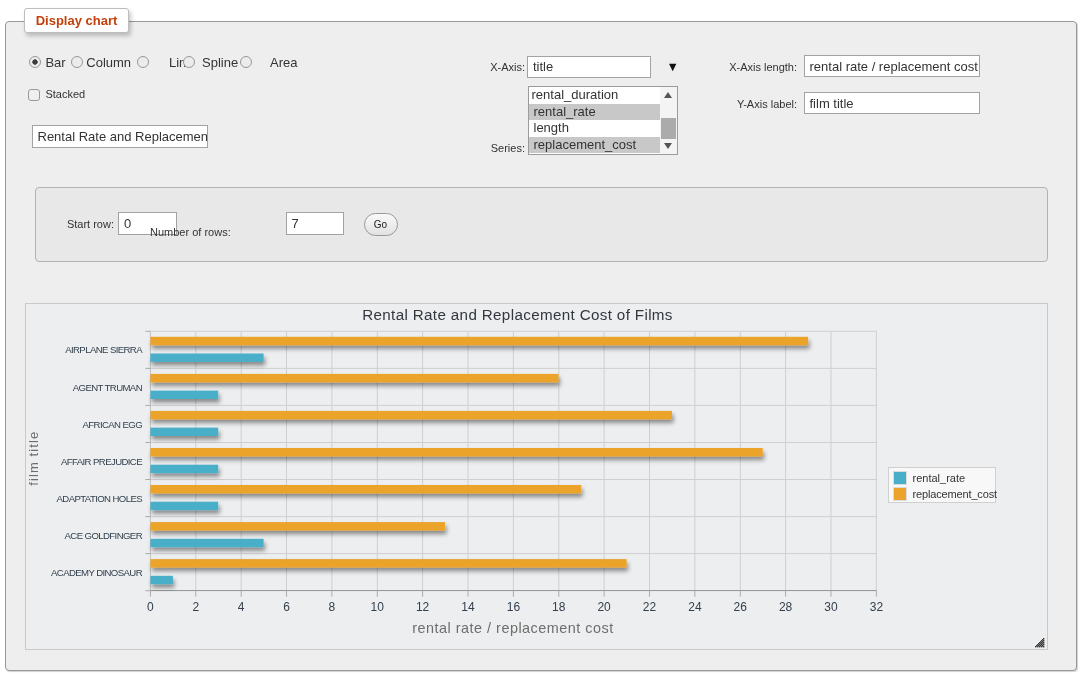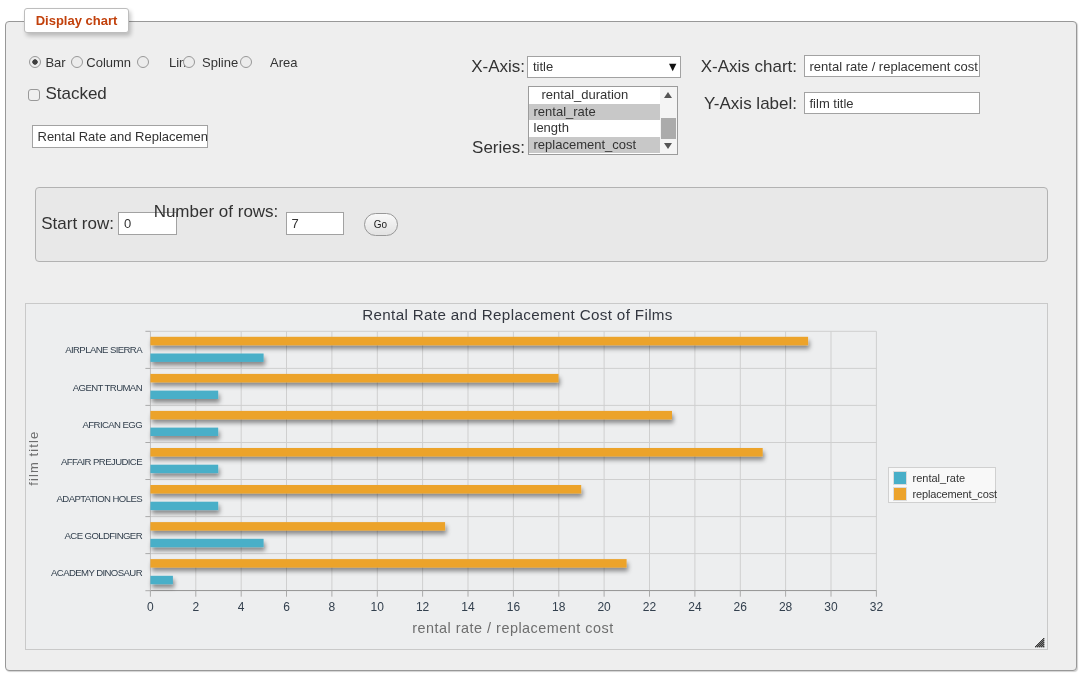--- a/index.html
+++ b/index.html
@@ -1,18 +1,18 @@
 <!DOCTYPE html>
 <html><head>
 <meta charset="utf-8">
 <style>
   html,body{margin:0;padding:0;background:#fff;}
   #page{position:relative;width:1081px;height:681px;font-family:"Liberation Sans",sans-serif;color:#333;overflow:hidden;}
   .abs{position:absolute;}
-  .lbl{position:absolute;font-size:17px;color:#333;line-height:16px;}
+  .lbl{position:absolute;font-size:11px;color:#333;line-height:16px;}
   .rlbl{position:absolute;font-size:13px;color:#333;line-height:15px;top:55px;}
   .txt{position:absolute;box-sizing:border-box;background:#fff;border:1px solid #a2a2a2;font-size:13px;color:#333;line-height:21px;padding:0 0 0 5px;white-space:nowrap;overflow:hidden;}
 </style>
 </head>
 <body>
 <div id="page">
 
   <div class="abs" style="left:5px;top:21px;width:1072px;height:650px;background:#eeeeee;border:1px solid #989898;border-radius:4px;box-sizing:border-box;box-shadow:1px 1px 1px rgba(0,0,0,0.18);"></div>
 
   <div class="abs" style="left:24px;top:8px;width:105px;height:25px;background:#ffffff;border:1px solid #bdbdbd;border-radius:3px;box-sizing:border-box;box-shadow:2px 3px 4px rgba(0,0,0,0.22);font-size:13px;font-weight:bold;color:#c2410c;text-align:center;line-height:23px;">Display chart</div>
@@ -27,47 +27,47 @@
     <div class="rlbl" style="left:202px;">Spline</div>
   <div class="radio off abs" style="left:240.4px;top:56px;"></div>
     <div class="rlbl" style="left:247px;margin-left:23px;">Area</div>
 
   <div class="abs" style="left:28.1px;top:88.5px;width:12px;height:12px;box-sizing:border-box;border:1px solid #999;background:#efefef;border-radius:3px;"></div>
   <div class="lbl" style="left:45.4px;top:86px;">Stacked</div>
 
   <div class="txt" style="left:31.5px;top:124.5px;width:176px;height:23px;">Rental Rate and Replacement Cost of Films</div>
 
   <div class="lbl" style="left:430px;top:59px;width:95px;text-align:right;">X-Axis:</div>
-  <div class="txt" style="left:527px;top:56px;width:154px;height:22px;line-height:20px;">title</div>
+  <div class="txt" style="left:527px;top:56px;width:124px;height:22px;line-height:20px;">title</div>
   <div class="abs" style="left:666.5px;top:58.5px;font-size:12.5px;color:#111;line-height:16px;">▼</div>
 
-  <div class="lbl" style="left:700px;top:59px;width:97px;text-align:right;">X-Axis chart:</div>
+  <div class="lbl" style="left:700px;top:59px;width:97px;text-align:right;">X-Axis length:</div>
   <div class="txt" style="left:803.5px;top:54.5px;width:176px;height:22px;">rental rate / replacement cost</div>
 
   <div class="lbl" style="left:700px;top:96px;width:97px;text-align:right;">Y-Axis label:</div>
   <div class="txt" style="left:803.5px;top:91.5px;width:176px;height:22px;">film title</div>
 
   <div class="lbl" style="left:430px;top:140px;width:95px;text-align:right;">Series:</div>
   <div class="abs" style="left:527.5px;top:86px;width:150px;height:69px;box-sizing:border-box;background:#fff;border:1px solid #9b9b9b;overflow:hidden;font-size:13px;">
-    <div style="height:16.5px;line-height:16.5px;padding-left:13px;">rental_duration</div>
+    <div style="height:16.5px;line-height:16.5px;padding-left:3px;">rental_duration</div>
     <div style="height:16.5px;line-height:16.5px;padding-left:5px;background:#c8c8c8;width:126px;">rental_rate</div>
     <div style="height:16.5px;line-height:16.5px;padding-left:5px;">length</div>
     <div style="height:16.5px;line-height:16.5px;padding-left:5px;background:#c8c8c8;width:126px;">replacement_cost</div>
   </div>
 
   <div class="abs" style="left:659.5px;top:87px;width:17px;height:67px;background:#f4f4f4;">
     <div style="position:absolute;left:4px;top:5px;width:0;height:0;border-left:4.5px solid transparent;border-right:4.5px solid transparent;border-bottom:6px solid #555;"></div>
     <div style="position:absolute;left:1px;top:31px;width:15px;height:21px;background:#ababab;"></div>
     <div style="position:absolute;left:4px;top:56px;width:0;height:0;border-left:4.5px solid transparent;border-right:4.5px solid transparent;border-top:6px solid #555;"></div>
   </div>
 
   <div class="abs" style="left:35px;top:187px;width:1013px;height:75px;box-sizing:border-box;background:#e8e8e8;border:1px solid #b2b2b2;border-radius:4px;"></div>
   <div class="lbl" style="left:40px;top:216px;width:74px;text-align:right;">Start row:</div>
   <div class="txt" style="left:118px;top:212px;width:59px;height:23px;">0</div>
-  <div class="lbl" style="left:150px;top:204px;width:132px;text-align:center;">Number of rows:</div>
+  <div class="lbl" style="left:150px;top:224px;width:132px;text-align:left;">Number of rows:</div>
   <div class="txt" style="left:285.5px;top:212px;width:58px;height:23px;">7</div>
   <div class="abs" style="left:363.5px;top:212.5px;width:34px;height:23.5px;box-sizing:border-box;border:1px solid #989898;border-radius:12px;background:linear-gradient(#f9f9f9,#e2e2e2);font-size:10px;color:#1a1a1a;text-align:center;line-height:21.5px;">Go</div>
 
   <div class="abs" style="left:25px;top:303px;width:1023px;height:347px;box-sizing:border-box;background:#edeeef;border:1px solid #c9c9c9;"></div>
   <svg class="abs" style="left:26px;top:304px;" width="1021" height="345">
     <defs>
       <filter id="sh" x="-30%" y="-60%" width="160%" height="260%">
         <feDropShadow dx="1.5" dy="3.6" stdDeviation="2" flood-color="#000" flood-opacity="0.42"></feDropShadow>
       </filter>
     </defs>

